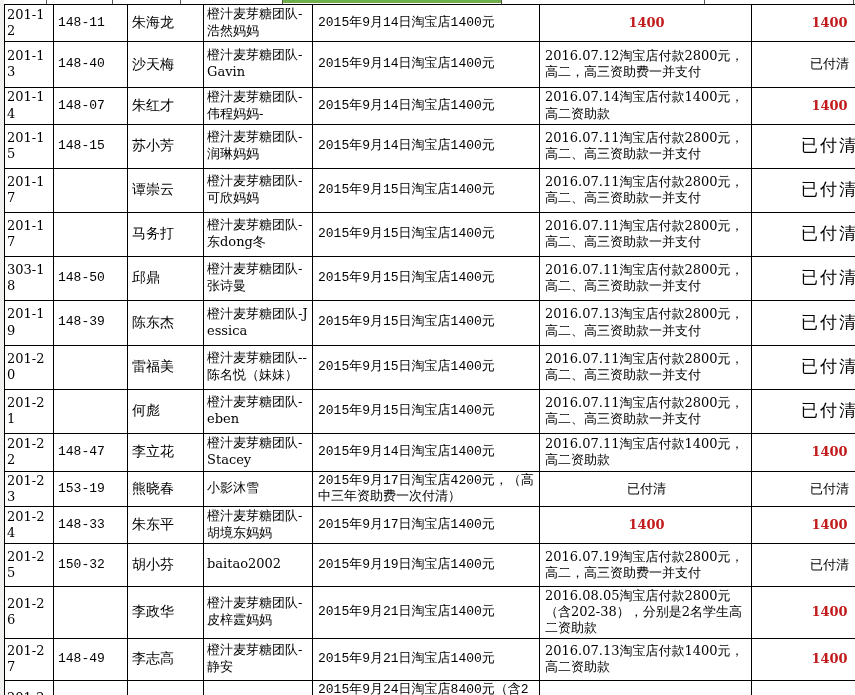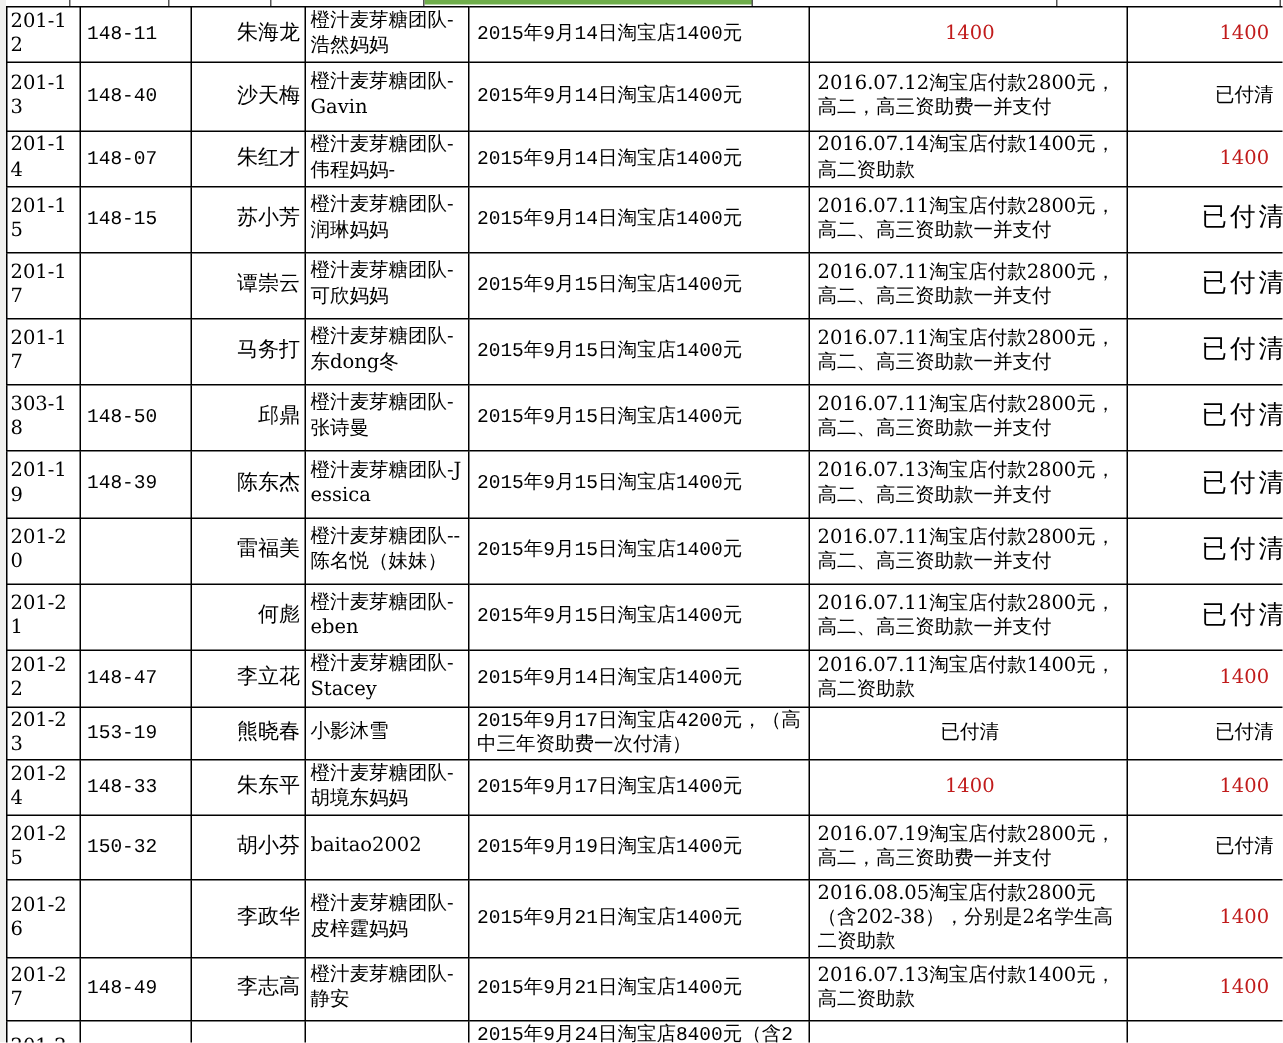--- a/index.html
+++ b/index.html
@@ -20,27 +20,27 @@
     border:1px solid var(--grid);
     vertical-align:middle;
     font-size:13px;
     line-height:1.25;
     padding:1px 3px;
     overflow:hidden;
     word-break:break-all;
   }
   td.c-id{width:43px;padding-left:2px;}
   td.c-code{width:66px;padding-left:4px;font-family:Liberation Mono, monospace;}
-  td.c-name{width:68px;font-size:14px;padding-left:4px;text-align:right;}
+  td.c-name{width:68px;font-size:14px;padding-left:4px;}
   td.c-tb{width:102px;line-height:1.3;}
   td.c-p15{width:218px;padding-left:5px;font-family:Liberation Mono, monospace;}
   td.c-p16{width:203px;padding-left:5px;}
   td.c-st{width:149px;text-align:center;}
   td.center{text-align:center;}
-  td.red{color:var(--red);}
+  td.red{color:var(--red);font-weight:bold;}
   td.big{font-size:17px;letter-spacing:2px;}
 </style>
 </head>
 <body style="--red: #c11b1b; --grid: #000000; --sel-green: #6fae4b; --gutter-bg: #f1f1ef;">
 
 <div class="gutter"></div>
 
 <div class="topstrip">
   <div class="green-bar"></div>
   <div class="tick" style="left:42px"></div>

